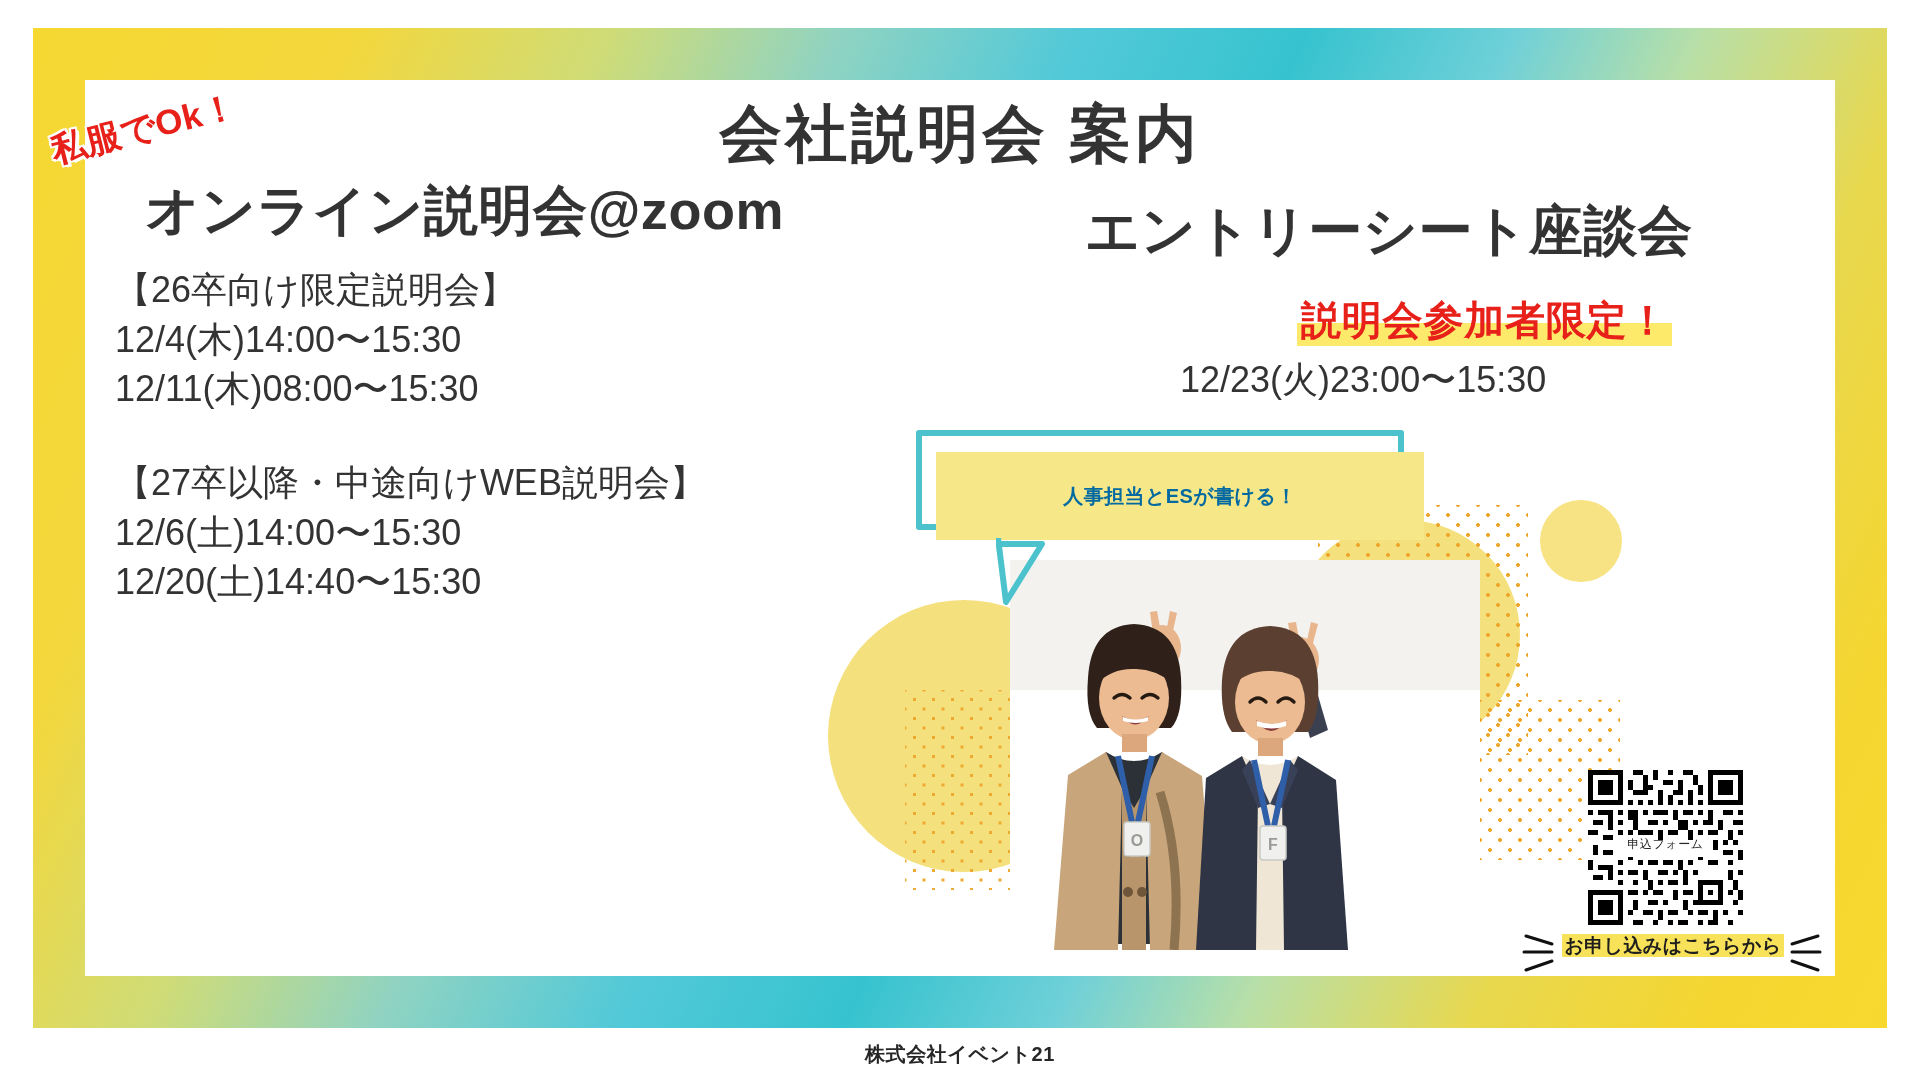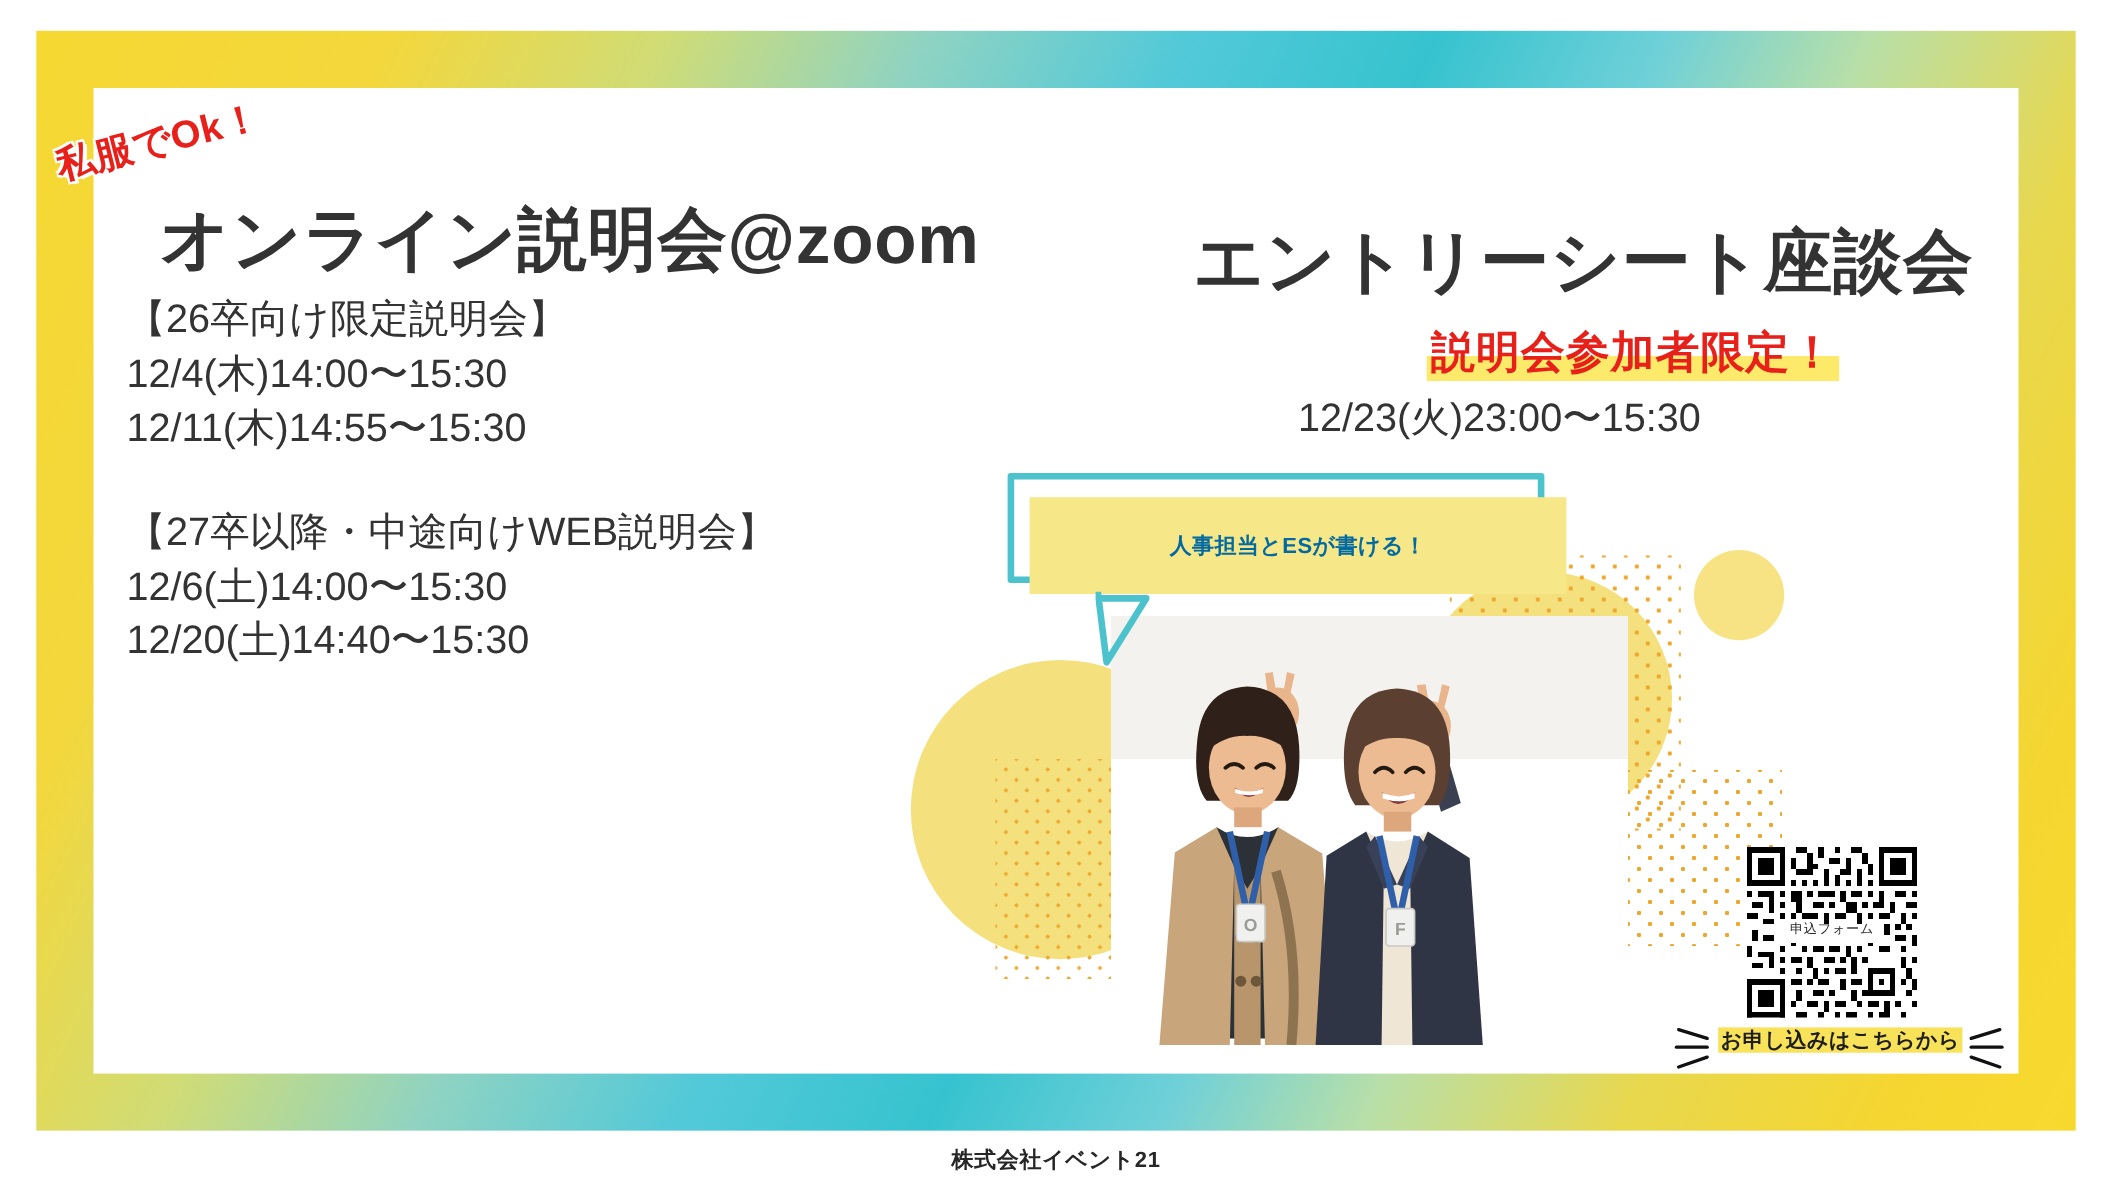--- a/index.html
+++ b/index.html
@@ -57,21 +57,21 @@
   }
 
   
   .main-title{
     position:absolute;left:0;top:92px;width:1920px;text-align:center;
     font-size:62px;font-weight:bold;color:#333333;letter-spacing:.06em;
   }
 
   
   .col-head{
-    position:absolute;font-size:63px;font-weight:bold;color:#333333;
+    position:absolute;font-size:54px;font-weight:bold;color:#333333;
     letter-spacing:.01em;white-space:nowrap;
   }
   .col-head.left{left:145px;top:175px;}
   .col-head.right{left:1085px;top:175px;margin-top:20px;}
 
   
   .left-block{
     position:absolute;left:115px;top:265px;width:680px;text-align:left;
     font-size:36px;line-height:1.38;color:#333333;
   }
@@ -184,29 +184,30 @@
 <body>
 
 <div id="flyer">
 
   <div class="frame">
     <div class="frame-inner"></div>
   </div>
 
   <div class="badge-shifuku">私服でOk！</div>
 
+  <div class="main-title">会社説明会 案内</div>
 
   <div class="col-head left">オンライン説明会@zoom</div>
 
   <div class="col-head right">エントリーシート座談会</div>
 
   <div class="left-block">
     <div class="ln">【26卒向け限定説明会】</div>
     <div class="ln">12/4(木)14:00〜15:30</div>
-    <div class="ln">12/11(木)14:55〜15:30</div>
+    <div class="ln">12/11(木)08:00〜15:30</div>
     <div class="gap"></div>
     <div class="ln">【27卒以降・中途向けWEB説明会】</div>
     <div class="ln">12/6(土)14:00〜15:30</div>
     <div class="ln">12/20(土)14:40〜15:30</div>
   </div>
 
   <div class="limited">説明会参加者限定！</div>
   <div class="right-date">12/23(火)23:00〜15:30</div>
 
   <div class="deco circle-yellow-right"></div>

